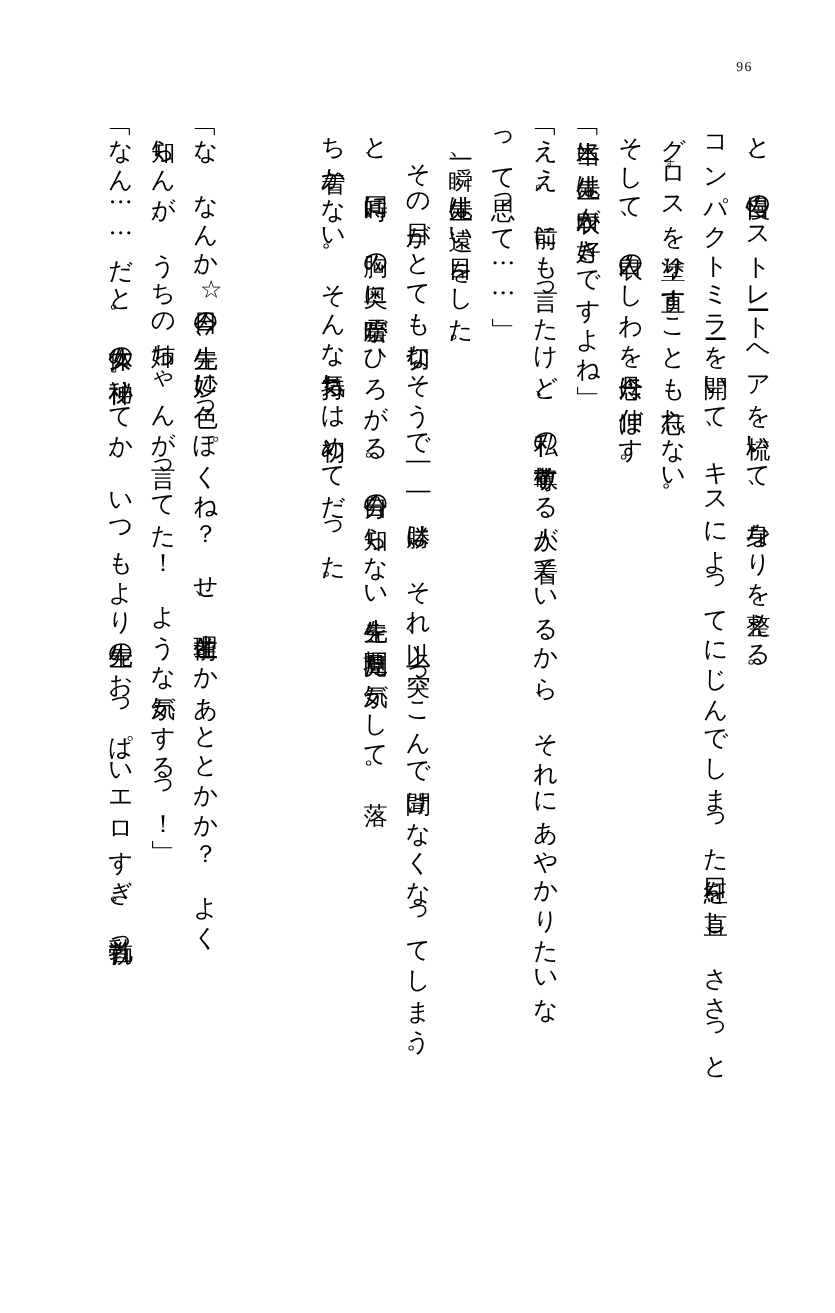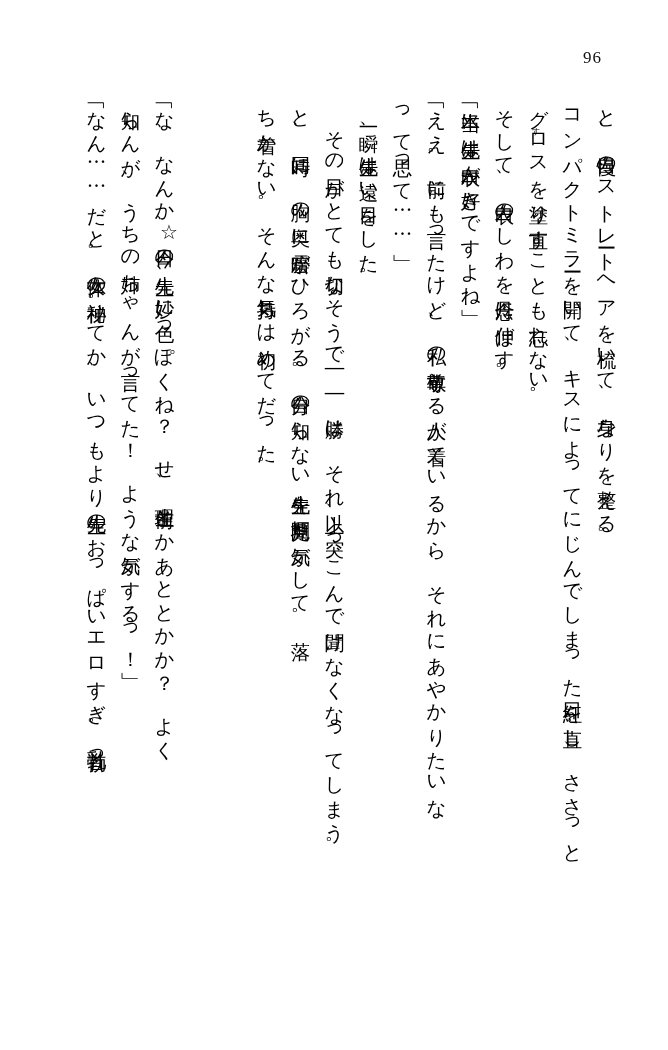--- a/index.html
+++ b/index.html
@@ -18,21 +18,21 @@
     position: relative;
     width: 668px;
     height: 1050px;
     background: #ffffff;
   }
   
   .page-number {
     position: absolute;
     top: 48px;
     right: 66px;
-    font-size: 17px;
+    font-size: 11px;
     letter-spacing: 1px;
     font-family: "Liberation Serif", "DejaVu Serif", serif;
     color: #111;
   }
   
   .text-block {
     position: absolute;
     top: 96px;
     right: 52px;
     left: 52px;

